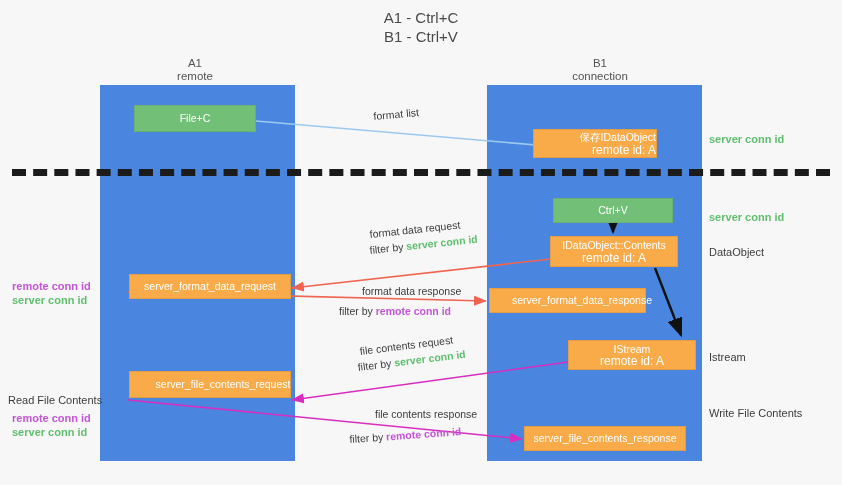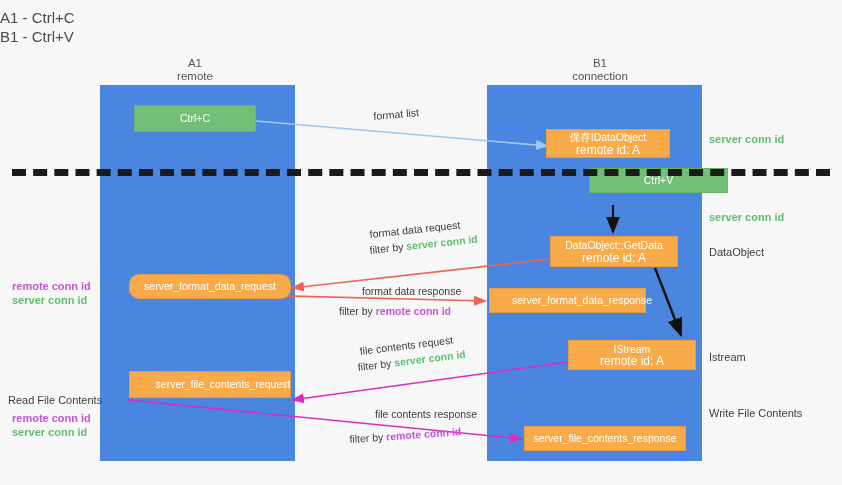--- a/index.html
+++ b/index.html
@@ -9,21 +9,21 @@
     font-family:"Liberation Sans", sans-serif;
     position:relative;
     overflow:hidden;
     color:#3c3c3c;
   }
   #stage{position:absolute;left:0;top:0;width:842px;height:485px;}
   .abs{position:absolute;}
 
   
   #title{
-    left:0;top:8px;width:842px;text-align:left;
+    left:0;top:8px;width:842px;text-align:center;
     font-size:15px;line-height:19px;color:#4a4a4a;
   }
 
   
   .colhead{
     text-align:center;font-size:11.5px;line-height:13px;color:#545454;
   }
   #head-a1{left:105px;top:57px;width:180px;}
   #head-b1{left:505px;top:57px;width:190px;}
 
@@ -110,38 +110,38 @@
     <path d="M128,292 L486,301" stroke="#ef6551" stroke-width="1.6" fill="none" marker-end="url(#ah-red)"></path>
 
     <path d="M655,268 L681,335" stroke="#111111" stroke-width="2.4" fill="none" marker-end="url(#ah-blk)"></path>
 
     <path d="M568,362 L292,400" stroke="#d82ec0" stroke-width="1.6" fill="none" marker-end="url(#ah-mag)"></path>
 
     <path d="M128,400 L522,439" stroke="#d82ec0" stroke-width="1.6" fill="none" marker-end="url(#ah-mag)"></path>
   </svg>
 
   <div class="abs node green" style="left:134px;top:105px;width:122px;height:27px;">
-    <div>Ctrl+C</div>
+    <div>File+C</div>
   </div>
 
-  <div class="abs node orange" style="left:546px;top:129px;width:124px;height:29px;">
+  <div class="abs node orange" style="left:533px;top:129px;width:124px;height:29px;align-items:flex-end;">
     <div>保存IDataObject</div>
     <div class="l2">remote id: A</div>
   </div>
 
-  <div class="abs node green" style="left:553px;top:168px;width:139px;height:25px;margin-left:36px;">
+  <div class="abs node green" style="left:553px;top:198px;width:120px;height:25px;">
     <div>Ctrl+V</div>
   </div>
 
   <div class="abs node orange" style="left:550px;top:236px;width:128px;height:31px;">
-    <div>DataObject::GetData</div>
+    <div>IDataObject::Contents</div>
     <div class="l2">remote id: A</div>
   </div>
 
-  <div class="abs node orange" style="left:129px;top:274px;width:162px;height:25px;border-radius:10px;">
+  <div class="abs node orange" style="left:129px;top:274px;width:162px;height:25px;">
     <div>server_format_data_request</div>
   </div>
 
   <div class="abs node orange" style="left:489px;top:288px;width:157px;height:25px;padding-left:29px;">
     <div>server_format_data_response</div>
   </div>
 
   <div class="abs node orange" style="left:568px;top:340px;width:128px;height:30px;">
     <div>IStream</div>
     <div class="l2">remote id: A</div>

